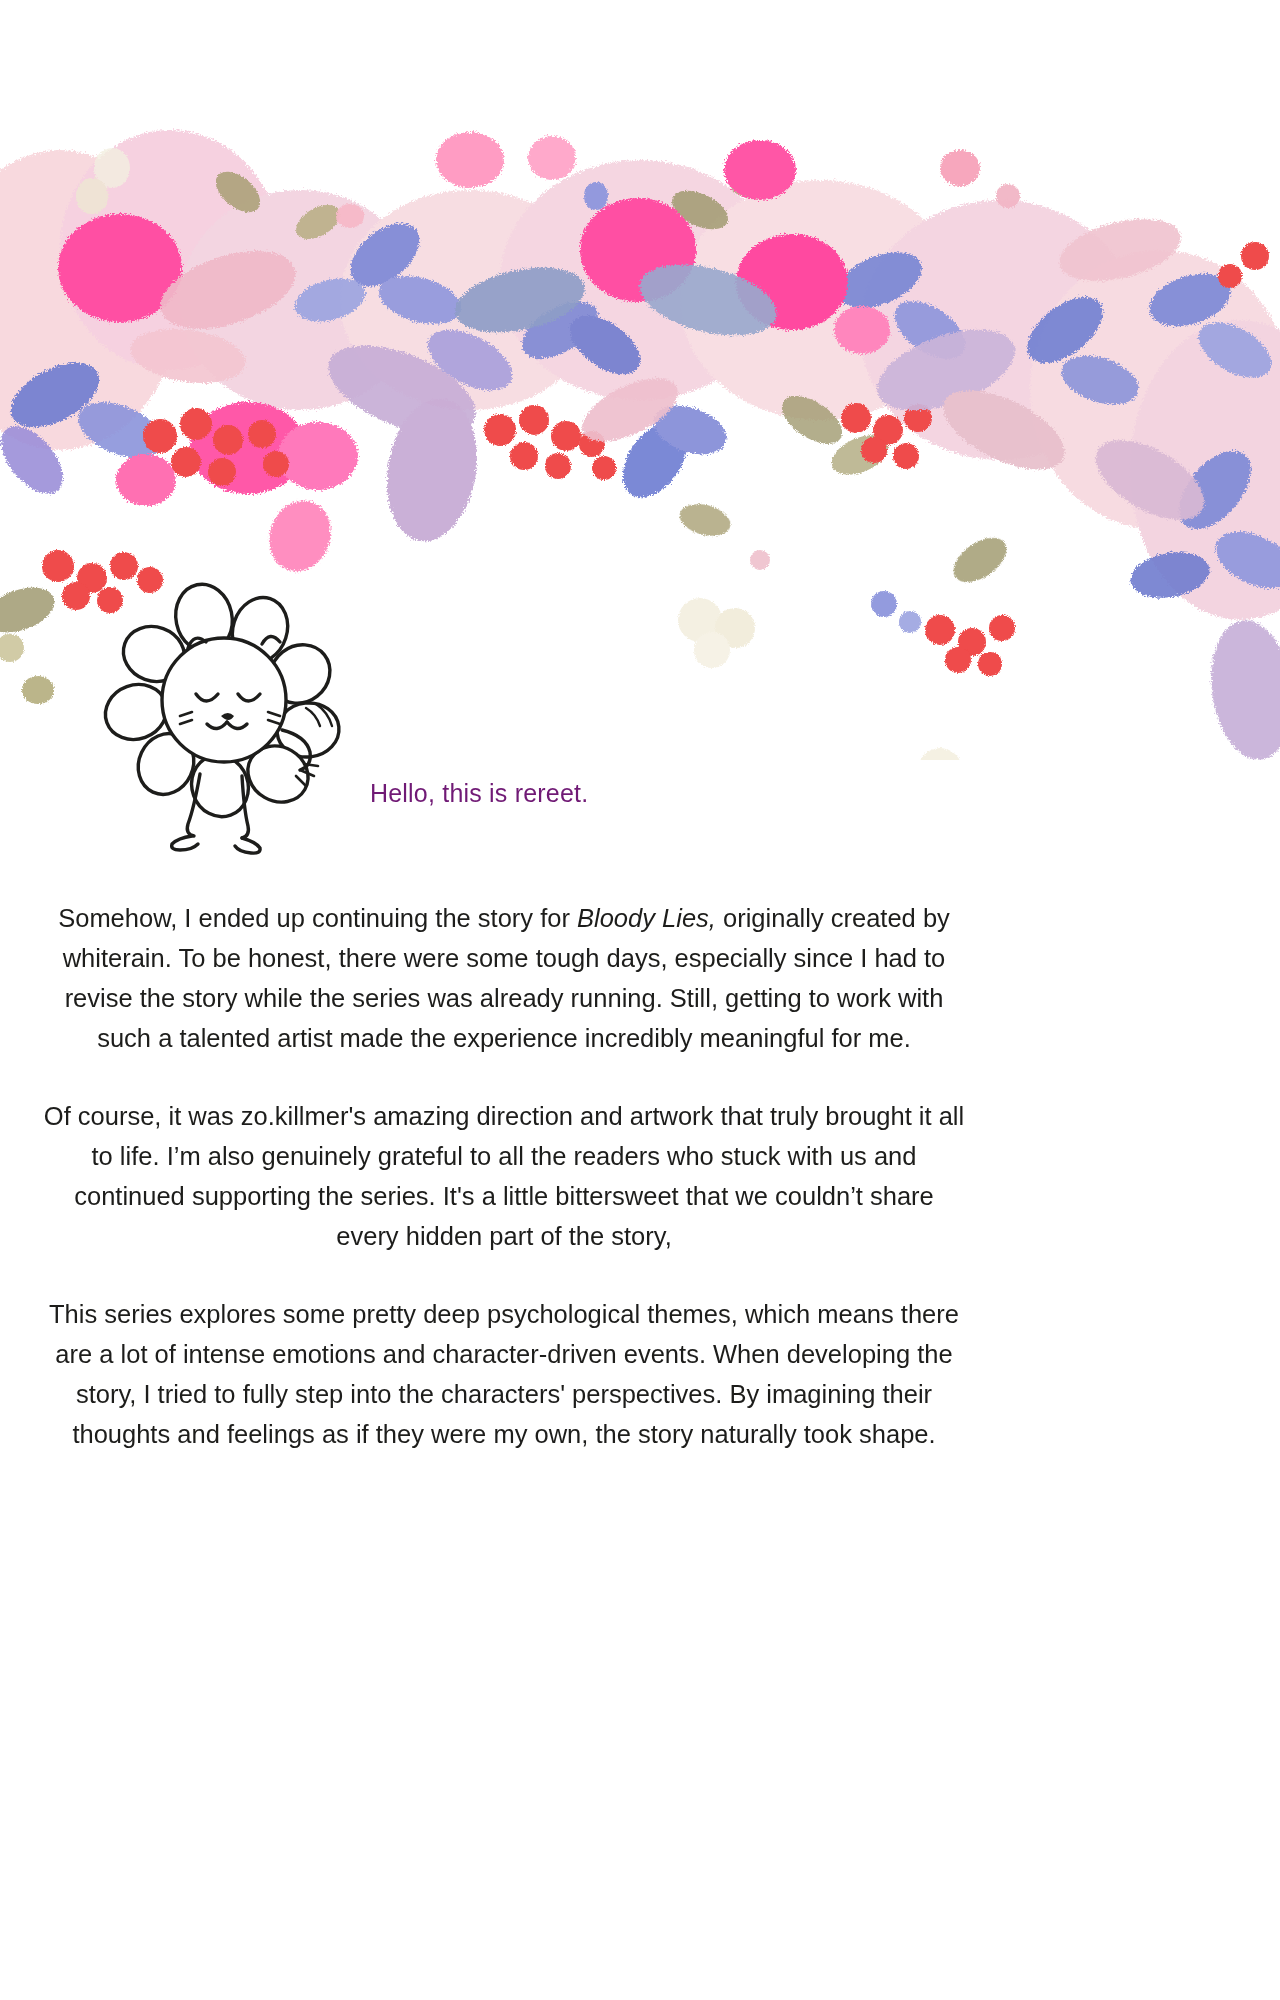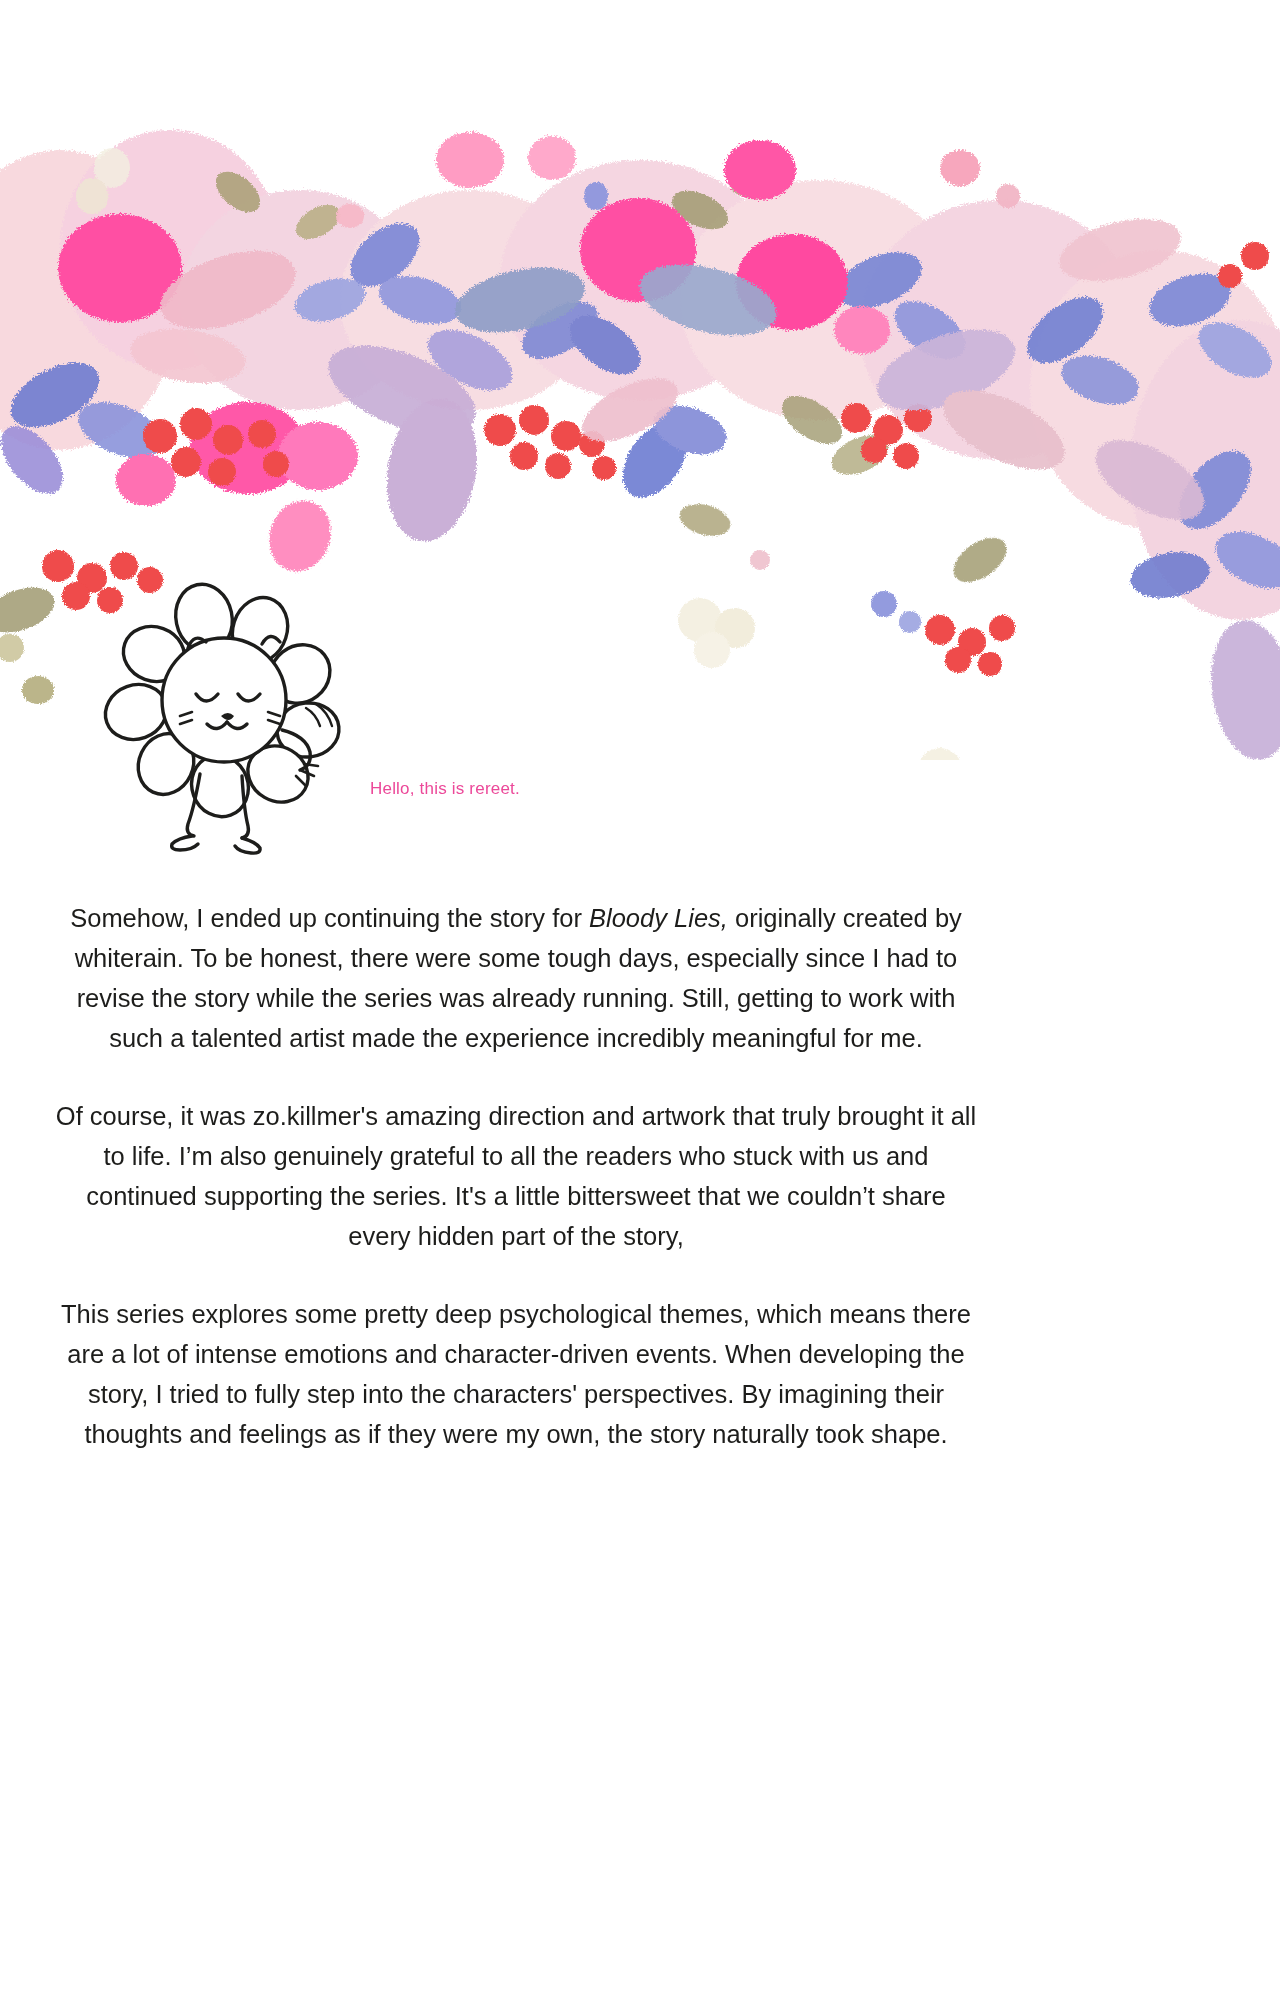--- a/index.html
+++ b/index.html
@@ -33,30 +33,30 @@
     top: 578px;
     width: 260px;
     height: 290px;
   }
 
   
   #greeting {
     position: absolute;
     left: 370px;
     top: 779px;
-    font-size: 17px;
+    font-size: 25px;
     letter-spacing: 0.2px;
     white-space: nowrap;
-    color: #ec4899;
+    color: #701a75;
   }
 
   
   #letter {
     position: absolute;
-    left: 12px;
+    left: 0;
     top: 898px;
     width: 1008px;
     text-align: center;
     font-size: 25.5px;
     line-height: 40px;
     color: #1d1d1b;
   }
   #letter p {
     margin: 0 0 38px 0;
     padding: 0 40px;

